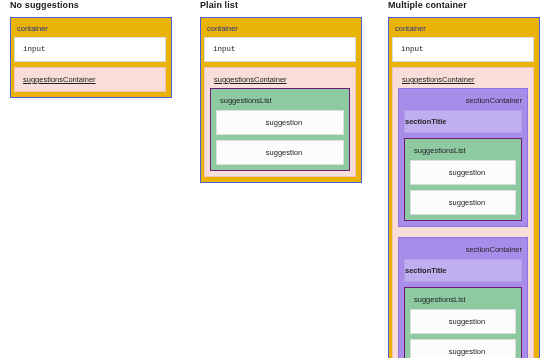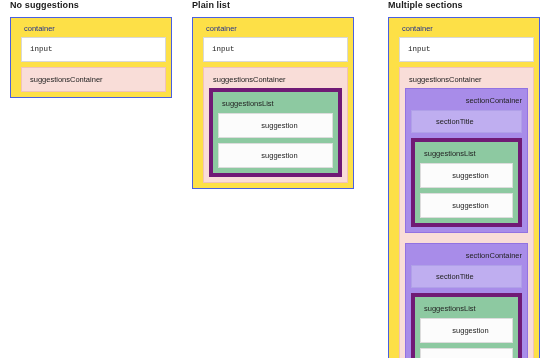--- a/index.html
+++ b/index.html
@@ -45,23 +45,23 @@
   .box-label {
     font-size: 7.5px;
     line-height: 9px;
     color: #222222;
     display: block;
     white-space: nowrap;
   }
 
   
   .container-box {
-    background: #fde047;
+    background: #eab308;
     border: 1px solid #4a60e0;
-    padding: 5px 5px 5px 10px;
+    padding: 5px 5px 5px 3px;
   }
   .container-box > .box-label {
     color: #22308f;
     margin: 1px 0 4px 3px;
   }
 
   
   .input-box {
     background: #ffffff;
     border: 1px solid #d8d8d8;
@@ -75,32 +75,33 @@
 
   
   .suggestions-container-box {
     background: #f9ddd8;
     border: 1px solid #f0c2bb;
     margin-top: 5px;
     padding: 5px;
   }
   .suggestions-container-box > .box-label {
     margin: 2px 0 4px 4px;
+    text-decoration: underline;
   }
   .suggestions-container-box.empty {
     padding: 7px 0 7px 0;
   }
   .suggestions-container-box.empty > .box-label {
     margin: 0 0 0 8px;
   }
 
   
   .suggestions-list-box {
     background: #8dc9a1;
-    border: 4px solid #701a75;
+    border: 1px solid #701a75;
     padding: 5px;
   }
   .suggestions-list-box > .box-label {
     margin: 2px 0 5px 4px;
   }
 
   
   .suggestion-box {
     background: #fcfcfc;
     border: 1px solid #dcdcdc;
@@ -129,26 +130,27 @@
   }
 
   
   .section-title-box {
     background: #bfaef0;
     border: 1px solid #b0a0e8;
     padding: 6px 0 6px 0;
     margin-bottom: 5px;
   }
   .section-title-box > .box-label {
-    margin-left: 24px;
+    margin-left: 0;
+    font-weight: bold;
   }
 
   
   #panel-no-suggestions { left: 10px; width: 162px; }
-  #panel-plain-list     { left: 192px; width: 162px; }
+  #panel-plain-list     { left: 200px; width: 162px; }
   #panel-multi-sections { left: 388px; width: 152px; }
 </style>
 </head>
 <body>
 
 <div class="board">
 
   <section class="panel" id="panel-no-suggestions">
     <h2 class="panel-title">No suggestions</h2>
 
@@ -186,21 +188,21 @@
           </div>
           <div class="box suggestion-box">
             <span class="box-label">suggestion</span>
           </div>
         </div>
       </div>
     </div>
   </section>
 
   <section class="panel" id="panel-multi-sections">
-    <h2 class="panel-title">Multiple sections</h2>
+    <h2 class="panel-title">Multiple container</h2>
 
     <div class="box container-box">
       <span class="box-label">container</span>
 
       <div class="box input-box">
         <span class="box-label">input</span>
       </div>
 
       <div class="box suggestions-container-box">
         <span class="box-label">suggestionsContainer</span>

